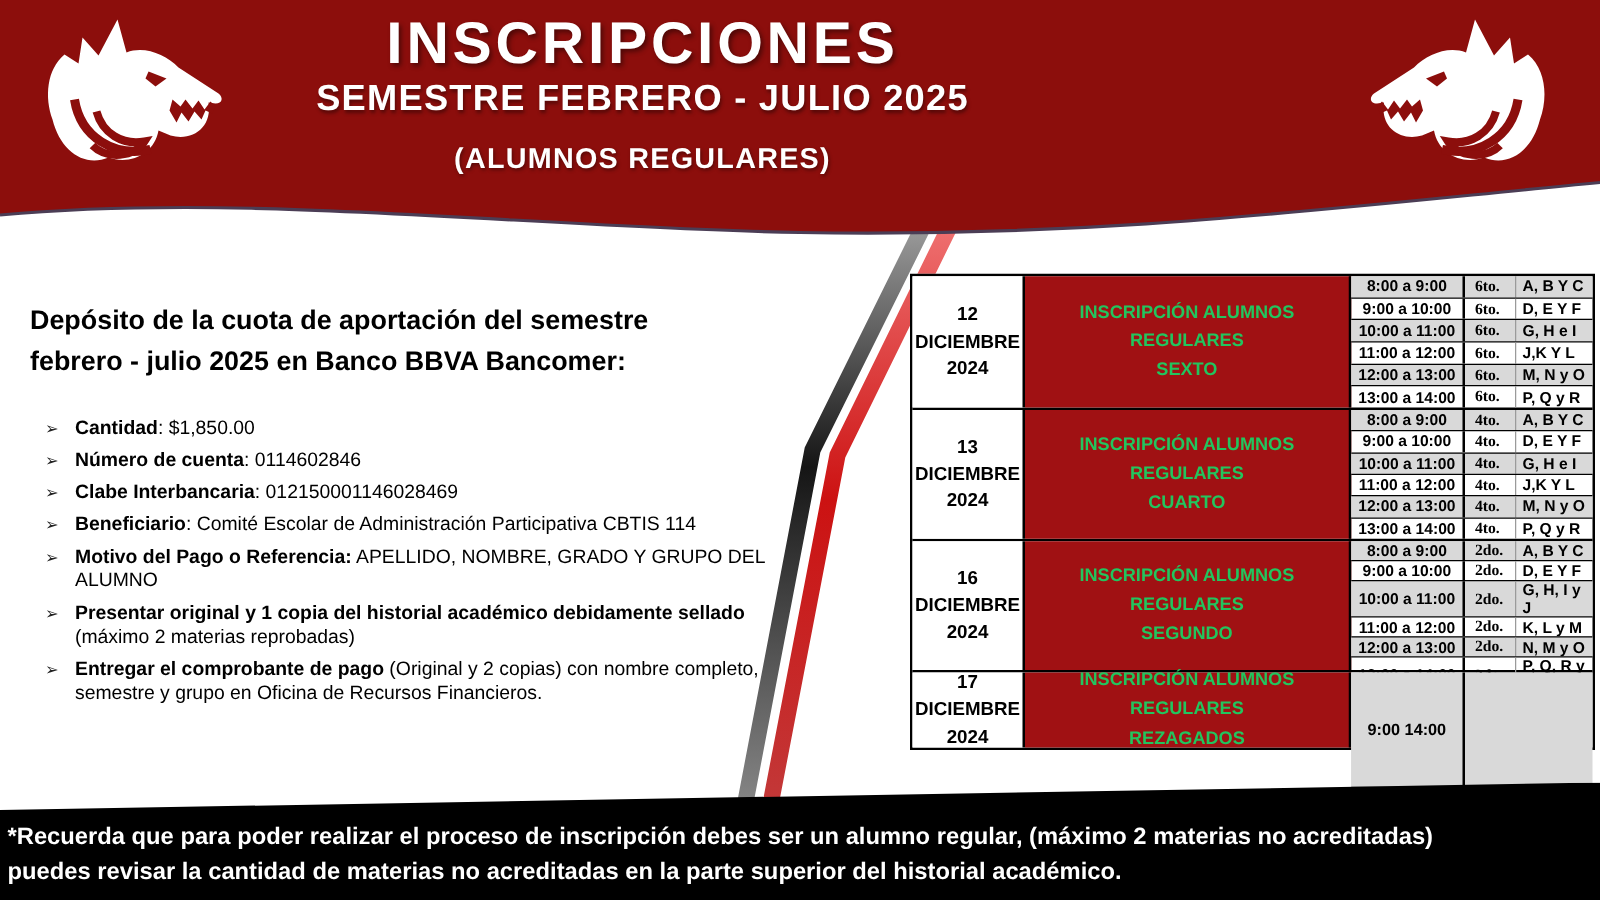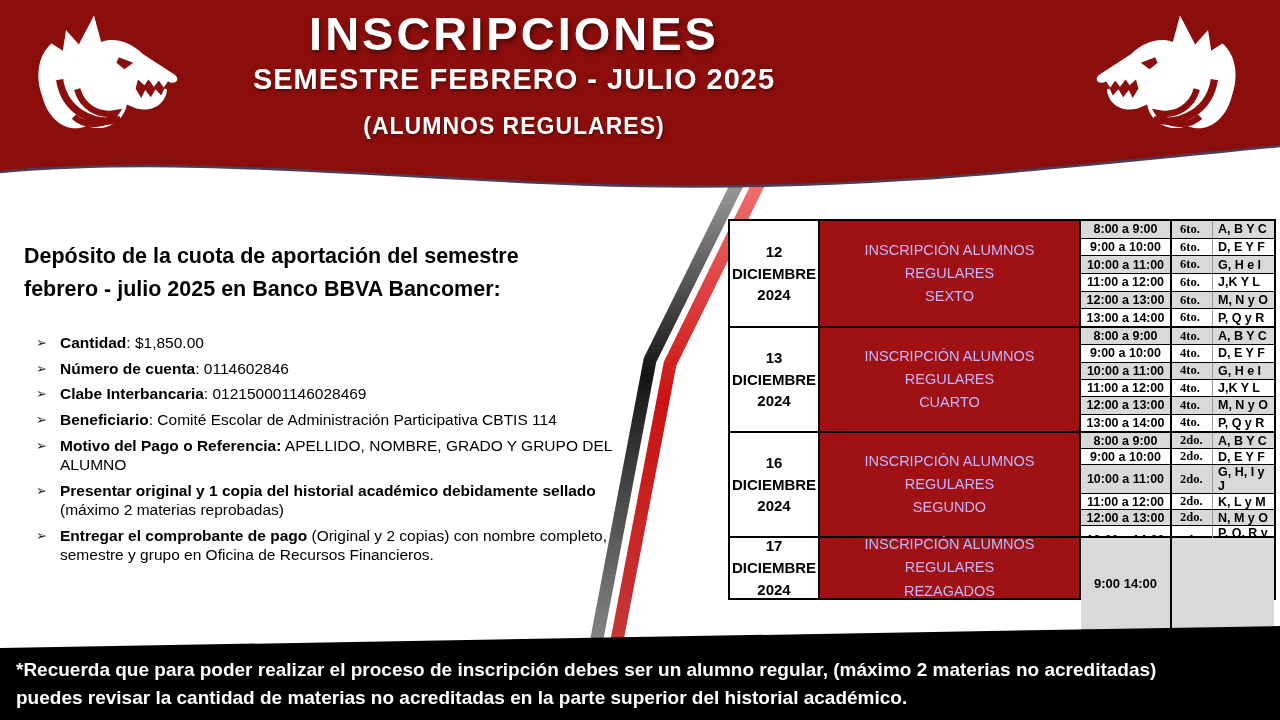--- a/index.html
+++ b/index.html
@@ -28,35 +28,35 @@
   .bullet .btext{width:560px;}
   .bullet b{font-weight:bold;}
 
   
   .table{position:absolute;left:728px;top:219px;width:548px;z-index:3;border:2px solid #000;box-sizing:border-box;background:#fff;}
   .block{display:flex;height:105px;box-sizing:border-box;}
   .block + .block{border-top:2px solid #000;}
   .block.last{height:62px;}
   .cell{box-sizing:border-box;}
   .date-cell{width:90px;flex:0 0 90px;border-right:2px solid #000;display:flex;flex-direction:column;justify-content:center;align-items:center;font-weight:bold;font-size:15px;line-height:1.45;background:#fff;text-align:left;}
-  .label-cell{width:261px;flex:0 0 261px;border-right:2px solid #000;background:#A01113;color:#c4b5fd;display:flex;flex-direction:column;justify-content:center;align-items:center;font-weight:normal;font-size:14.5px;line-height:1.6;text-align:center;}
+  .label-cell{width:261px;flex:0 0 261px;border-right:2px solid #000;background:#A01113;color:#22c55e;display:flex;flex-direction:column;justify-content:center;align-items:center;font-weight:bold;font-size:14.5px;line-height:1.6;text-align:center;}
   .rows{flex:1;display:flex;flex-direction:column;}
   .trow{display:flex;flex:1;box-sizing:border-box;}
   .trow + .trow{border-top:1px solid #000;}
   .trow:nth-child(odd){background:#D9D9D9;}
   .time-cell{width:91px;flex:0 0 91px;border-right:2px solid #000;display:flex;align-items:center;justify-content:center;font-weight:bold;font-size:12.5px;box-sizing:border-box;}
   .group-cell{flex:1;display:flex;align-items:stretch;font-weight:bold;font-size:12.5px;}
   .grade{width:32px;flex:0 0 32px;display:flex;align-items:center;padding-left:8px;font-family:Liberation Serif, serif;}
   .letters{flex:1;border-left:1px solid #9a9a9a;display:flex;align-items:center;padding-left:5px;}
   .single-time{width:91px;flex:0 0 91px;border-right:2px solid #000;background:#D9D9D9;display:flex;align-items:center;justify-content:center;font-weight:bold;font-size:13px;box-sizing:border-box;}
   .single-group{flex:1;background:#a3a3a3;display:flex;align-items:center;justify-content:center;font-weight:bold;font-size:9px;letter-spacing:0.3px;text-align:left;}
 
   
   .footbar{position:absolute;left:0;top:626px;width:1280px;height:94px;background:#000;z-index:5;clip-path:polygon(0 22px,100% 0,100% 100%,0 100%);color:#fff;}
-  .footbar .inner{padding:30px 10px 0 16px;font-weight:bold;font-size:19px;line-height:1.45;}
+  .footbar .inner{padding:30px 10px 0 6px;font-weight:bold;font-size:19px;line-height:1.45;}
 </style>
 </head>
 <body>
 
 <div class="poster">
 
   <svg class="ribbon" width="240" height="520" viewBox="0 0 240 520">
     <defs>
       <linearGradient id="gGray" x1="0" y1="0" x2="0" y2="1">
         <stop offset="0" stop-color="#b5b5b5"></stop>

